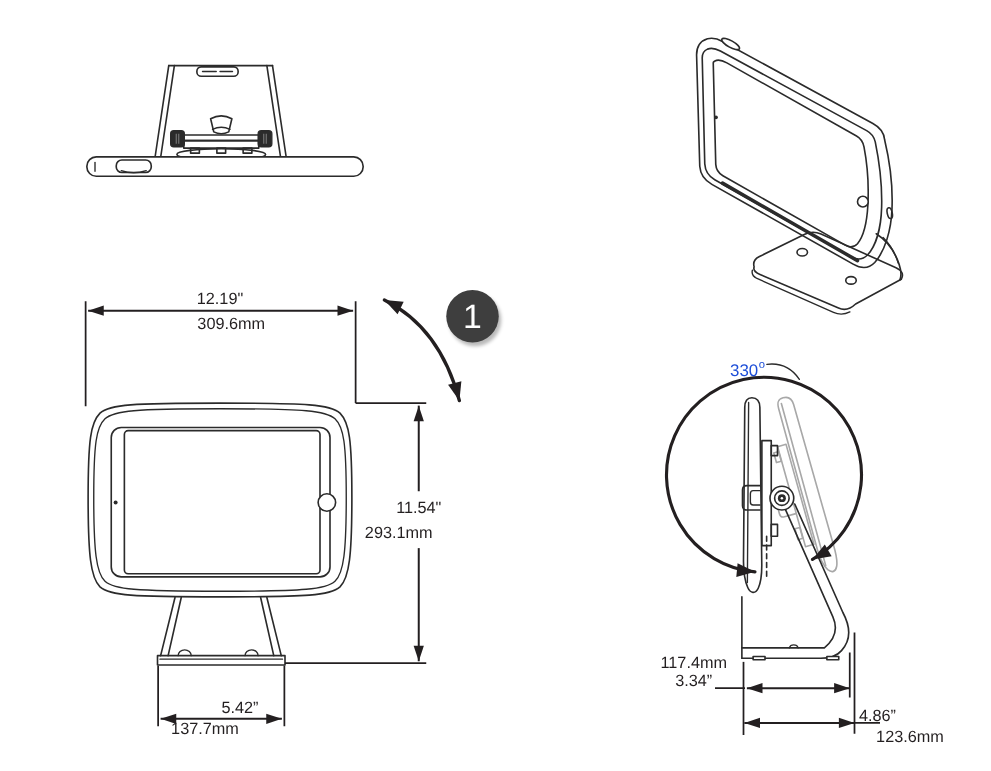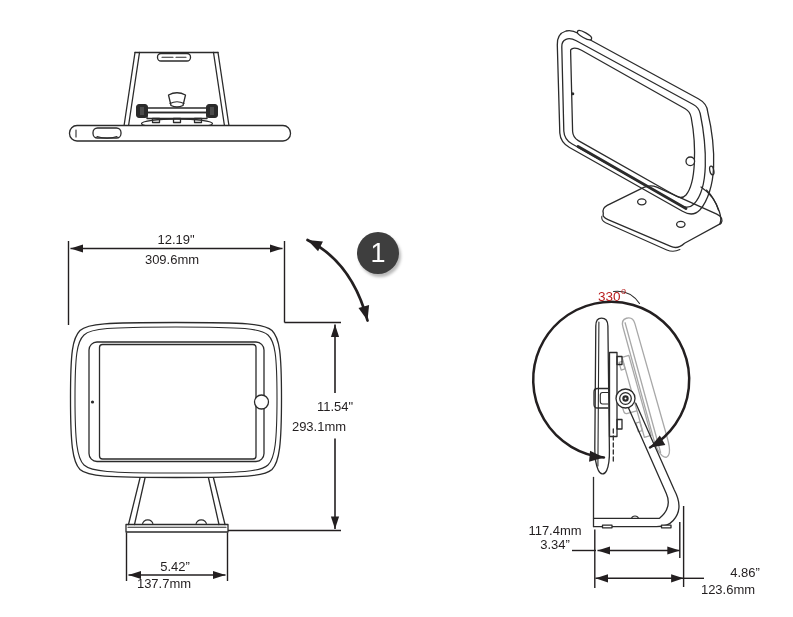--- a/index.html
+++ b/index.html
@@ -6,22 +6,22 @@
   .stage{
     position:relative;width:793px;height:617px;background:#ffffff;
     font-family:"Liberation Sans",sans-serif;color:#231f20;overflow:hidden;
   }
   .stage svg{position:absolute;left:0;top:0;}
   .lbl{
     position:absolute;transform:translate(-50%,-50%);
     font-size:13px;line-height:1;white-space:nowrap;color:#231f20;
   }
   .lbl-rot{
-    position:absolute;left:598px;top:288px;
-    font-size:13.5px;line-height:1;white-space:nowrap;color:#b91c1c;
+    position:absolute;left:584px;top:288px;
+    font-size:13.5px;line-height:1;white-space:nowrap;color:#1d4ed8;
   }
   .lbl-rot sup{font-size:9px;position:relative;top:-1px;left:0.5px;}
   .badge{
     position:absolute;left:357px;top:232px;width:42px;height:42px;
     background:#3e3e3e;border-radius:50%;
     box-shadow:2px 3px 3px rgba(0,0,0,0.28);
     display:flex;align-items:center;justify-content:center;
     color:#ffffff;font-size:27px;font-weight:500;
   }
   
@@ -188,32 +188,32 @@
     <path class="ext" d="M679.8,522 L679.8,558"></path>
     <path class="ext" d="M683.6,506 L683.6,587"></path>
     <path class="ext" d="M572,550.5 L596,550.5"></path>
     <path class="dim" d="M597.5,550.5 L679.8,550.5" marker-start="url(#ah)" marker-end="url(#ah)"></path>
     <path class="dim" d="M595.5,578.3 L683.6,578.3" marker-start="url(#ah)" marker-end="url(#ah)"></path>
     <path class="ext" d="M683.6,578.3 L704,578.3"></path>
   </g>
 </svg>
 
 <span class="lbl" style="left:176px;top:239px">12.19"</span>
-<span class="lbl" style="left:172px;top:259px">309.6mm</span>
+<span class="lbl" style="left:185px;top:259px">309.6mm</span>
 
 <span class="lbl" style="left:335px;top:406px">11.54"</span>
 <span class="lbl" style="left:319px;top:426px">293.1mm</span>
 
-<span class="lbl" style="left:175px;top:566px">5.42”</span>
+<span class="lbl" style="left:192px;top:566px">5.42”</span>
 <span class="lbl" style="left:164px;top:583px">137.7mm</span>
 
 <span class="lbl" style="left:555px;top:544px">3.34”</span>
 <span class="lbl" style="left:555px;top:530px">117.4mm</span>
 
-<span class="lbl" style="left:745px;top:572px">4.86”</span>
+<span class="lbl" style="left:702px;top:572px">4.86”</span>
 <span class="lbl" style="left:728px;top:589px">123.6mm</span>
 
 <div class="lbl-rot"><span>330</span><sup>o</sup></div>
 
 <div class="badge">
       <span>1</span>
     </div>
 
 </div>
 

